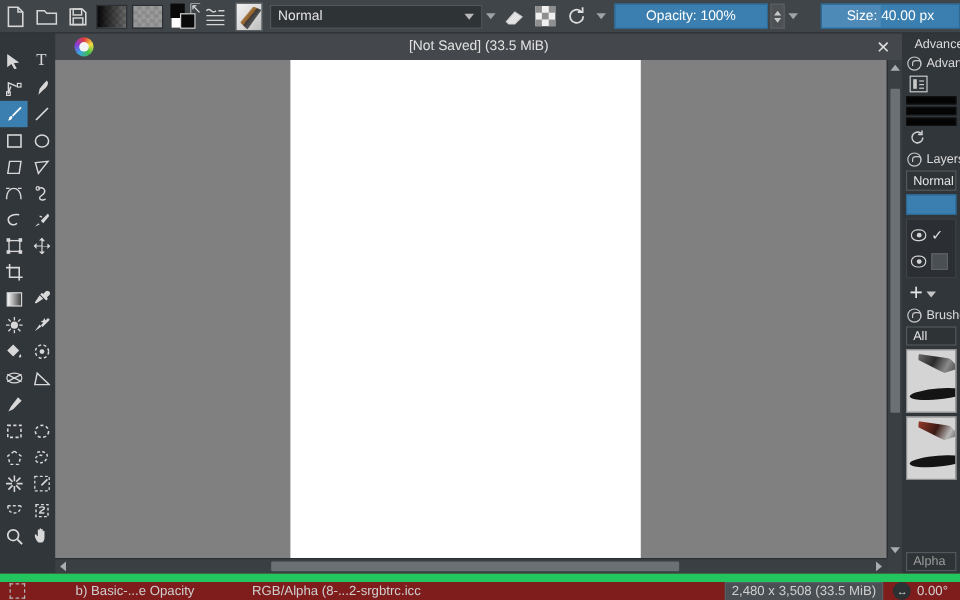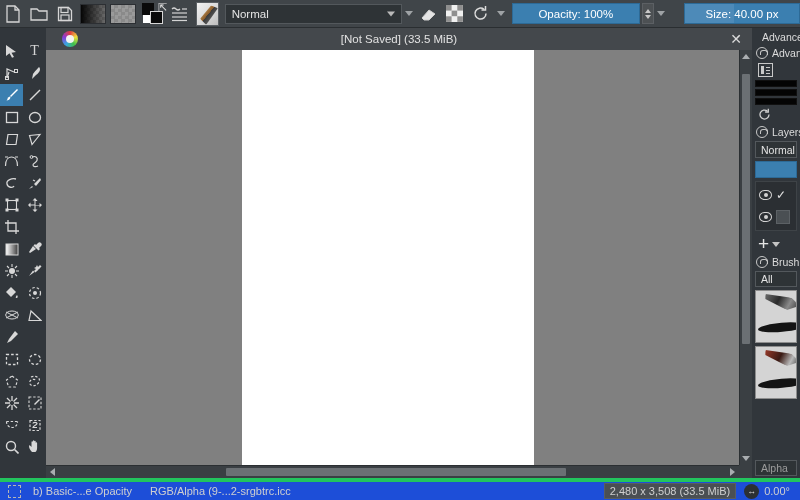--- a/index.html
+++ b/index.html
@@ -246,22 +246,22 @@
 
   .search-box {
     position: absolute; left: 3px; right: 3px; bottom: 2px; height: 16px;
     background: #2e3336; border: 1px solid #53585c;
     display: flex; align-items: center; padding-left: 5px; color: #9b9b9b; font-size: 10.5px;
   }
 
   
   #statusbar {
     position: absolute; left: 0; bottom: 0; width: 800px; height: 22px;
-    background: #1d4ed8; border-top: 4px solid #22c55e;
-    display: flex; align-items: center; color: #cfcfcf; font-size: 11px;
+    background: #7f1d1d; border-top: 7px solid #22c55e;
+    display: flex; align-items: center; color: #cfcfcf; font-size: 11px; gap: 30px;
   }
   #sel-ico {
     width: 13px; height: 13px; margin-left: 8px;
     border: 1px dashed #b5b5b5;
   }
   #status-preset { margin-left: 12px; }
   #status-cs { margin-left: 18px; }
   #status-right { margin-left: auto; display: flex; align-items: center; gap: 8px; padding-right: 10px; padding-left: 48px; }
   #status-size { background: #4a4f53; border: 1px solid #585d61; padding: 1px 5px; }
   .rot-wrap { display: flex; align-items: center; gap: 5px; }
@@ -669,21 +669,21 @@
         <div class="stroke1"></div>
     </div>
     <div class="search-box">
       <span>Alpha</span>
     </div>
   </div>
 
   <div id="statusbar">
     <div id="sel-ico"></div>
     <div id="status-preset">b) Basic-...e Opacity</div>
-    <div id="status-cs">RGB/Alpha (9-...2-srgbtrc.icc</div>
+    <div id="status-cs">RGB/Alpha (8-...2-srgbtrc.icc</div>
     <div id="status-right">
       <div id="status-size">2,480 x 3,508 (33.5 MiB)</div>
       <div class="rot-wrap">
         <span class="rot-ico">↔</span>
         <span>0.00°</span>
       </div>
     </div>
   </div>
 
 </div>

